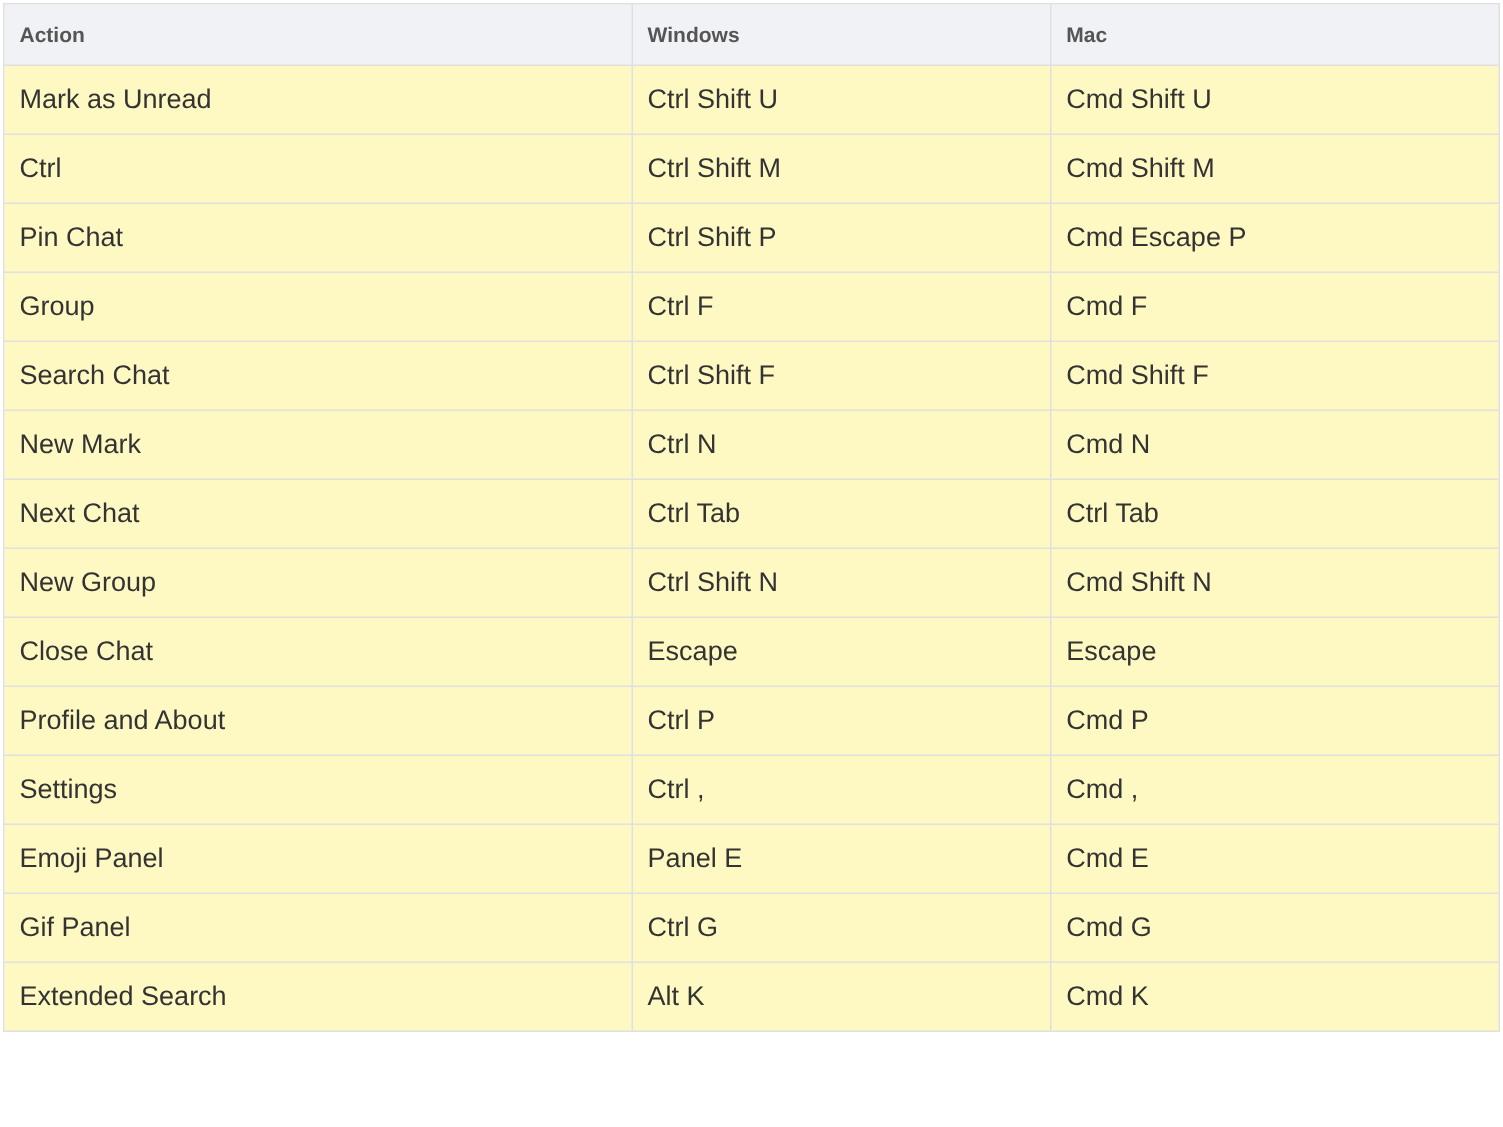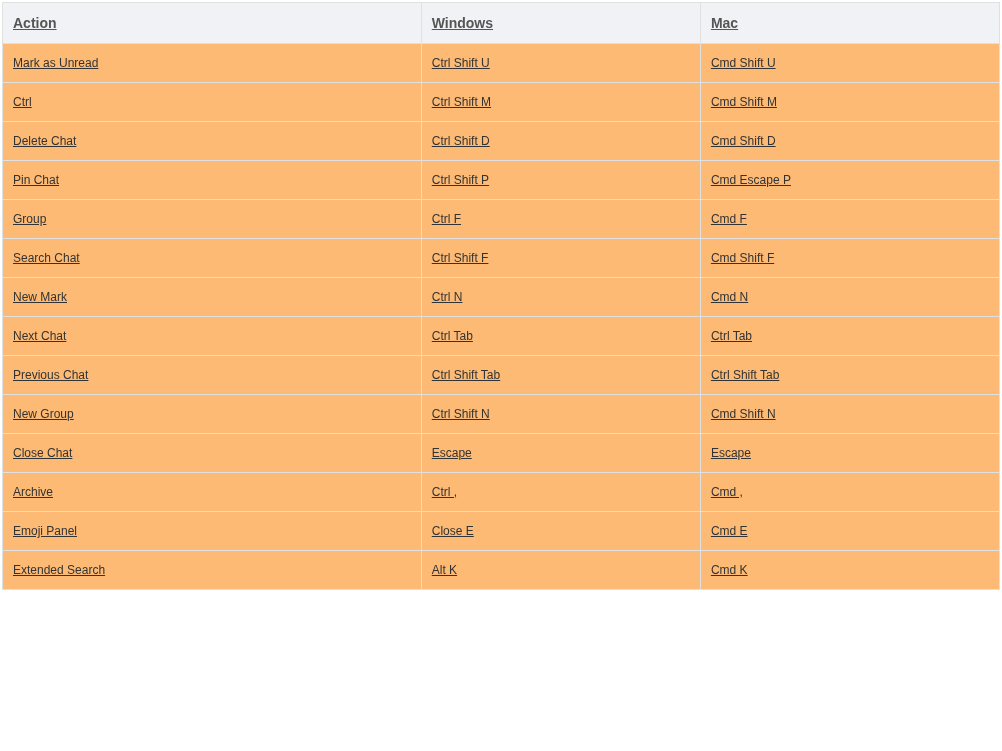--- a/index.html
+++ b/index.html
@@ -17,32 +17,31 @@
     table {
       width: 100%;
       border-collapse: collapse;
       table-layout: fixed;
     }
     th, td {
       text-align: left;
       padding: 12px 10px;
       border: 1px solid #e0e0e0;
       vertical-align: middle;
-      text-decoration: underline;
     }
     th {
       background: #f0f2f5;
       font-weight: 600;
       color: #555;
       font-size: 14px;
     }
     td {
-      background: #fdba74;
+      background: #fef9c3;
       color: #333;
-      font-size: 12px;
+      font-size: 18px;
     }
     col.action { width: 42%; }
     col.windows { width: 28%; }
     col.mac { width: 30%; }
   </style>
 </head>
 <body>
 
 <table>
   <colgroup>
@@ -62,25 +61,20 @@
         <td>Mark as Unread</td>
         <td>Ctrl Shift U</td>
         <td>Cmd Shift U</td>
       </tr>
       <tr>
         <td>Ctrl</td>
         <td>Ctrl Shift M</td>
         <td>Cmd Shift M</td>
       </tr>
       <tr>
-        <td>Delete Chat</td>
-        <td>Ctrl Shift D</td>
-        <td>Cmd Shift D</td>
-      </tr>
-      <tr>
         <td>Pin Chat</td>
         <td>Ctrl Shift P</td>
         <td>Cmd Escape P</td>
       </tr>
       <tr>
         <td>Group</td>
         <td>Ctrl F</td>
         <td>Cmd F</td>
       </tr>
       <tr>
@@ -92,43 +86,48 @@
         <td>New Mark</td>
         <td>Ctrl N</td>
         <td>Cmd N</td>
       </tr>
       <tr>
         <td>Next Chat</td>
         <td>Ctrl Tab</td>
         <td>Ctrl Tab</td>
       </tr>
       <tr>
-        <td>Previous Chat</td>
-        <td>Ctrl Shift Tab</td>
-        <td>Ctrl Shift Tab</td>
-      </tr>
-      <tr>
         <td>New Group</td>
         <td>Ctrl Shift N</td>
         <td>Cmd Shift N</td>
       </tr>
       <tr>
         <td>Close Chat</td>
         <td>Escape</td>
         <td>Escape</td>
       </tr>
       <tr>
-        <td>Archive</td>
+        <td>Profile and About</td>
+        <td>Ctrl P</td>
+        <td>Cmd P</td>
+      </tr>
+      <tr>
+        <td>Settings</td>
         <td>Ctrl ,</td>
         <td>Cmd ,</td>
       </tr>
       <tr>
         <td>Emoji Panel</td>
-        <td>Close E</td>
+        <td>Panel E</td>
         <td>Cmd E</td>
+      </tr>
+      <tr>
+        <td>Gif Panel</td>
+        <td>Ctrl G</td>
+        <td>Cmd G</td>
       </tr>
       <tr>
         <td>Extended Search</td>
         <td>Alt K</td>
         <td>Cmd K</td>
       </tr>
     </tbody>
 </table>
 
 </body></html>

